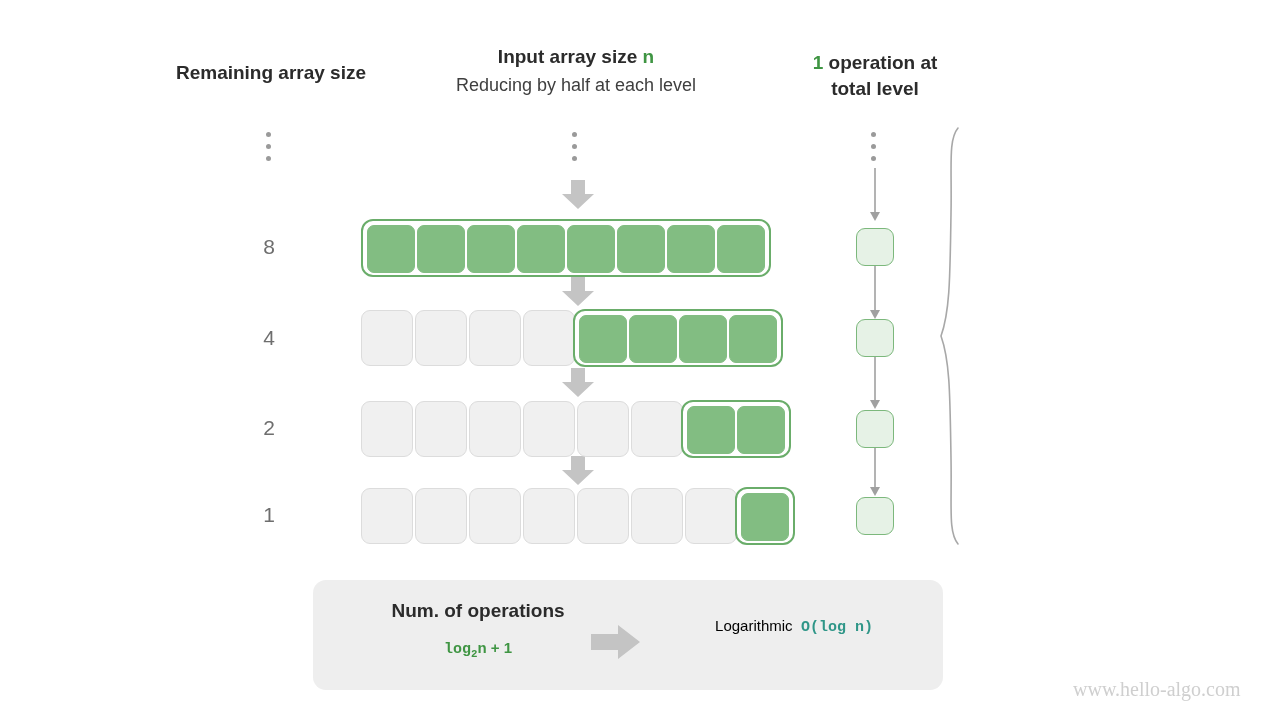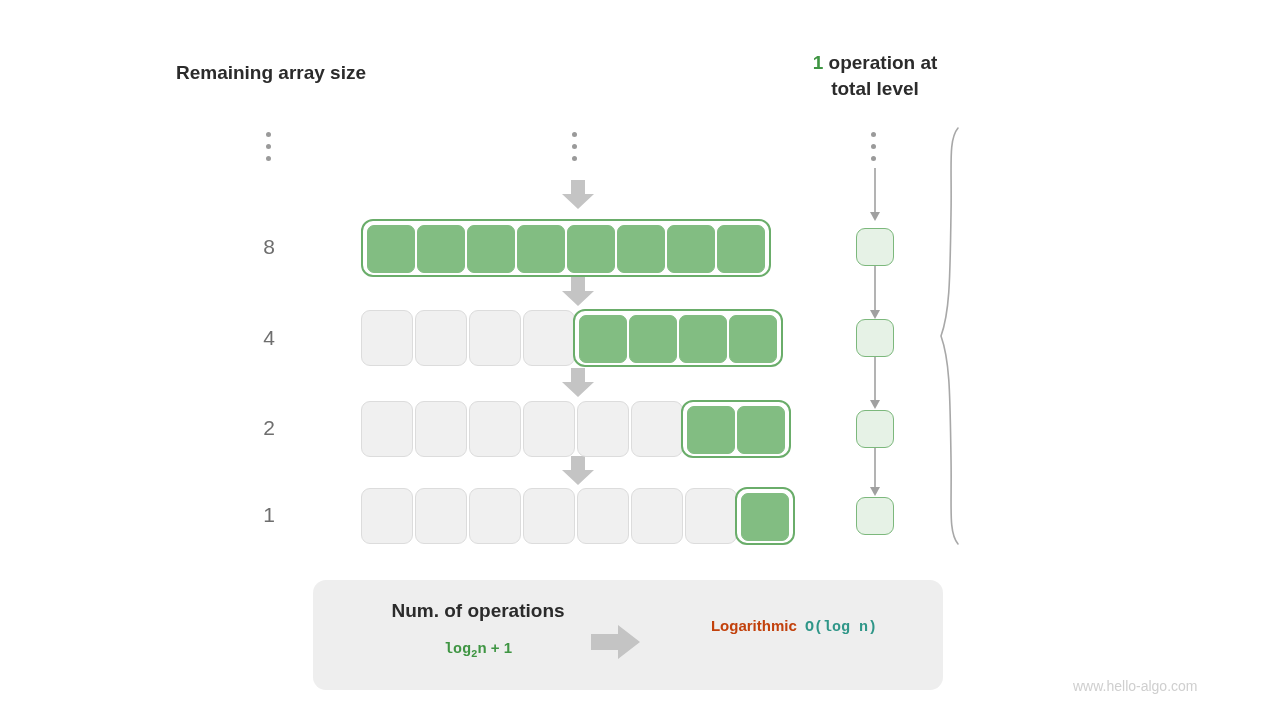--- a/index.html
+++ b/index.html
@@ -85,40 +85,44 @@
     position:absolute;left:313px;top:580px;width:630px;height:110px;
     background:#eeeeee;border-radius:13px;
   }
   .sum-col{position:absolute;top:20px;text-align:center;}
   #sum-left{left:20px;width:290px;}
   #sum-right{left:350px;width:262px;}
   .sum-title{font-size:19px;font-weight:bold;color:#2b2b2b;}
   .sum-val{margin-top:17px;font-size:15px;}
   .sum-val .mono{font-family:"Liberation Mono", monospace;font-weight:bold;color:#3f9543;}
   .sum-val .sans-g{font-weight:bold;color:#3f9543;}
-  .sum-val .teal-sans{font-weight:bold;color:#c2410c;}
+  .sum-val .teal-sans{font-weight:normal;color:#000000;}
   .sum-val .teal-mono{font-family:"Liberation Mono", monospace;font-weight:bold;color:#2f9688;}
   #sum-arrow{position:absolute;left:591px;top:624px;width:50px;height:36px;}
 
   
   #watermark{
     position:absolute;left:1073px;top:678px;
-    font-family:Liberation Sans, sans-serif;font-size:14px;color:#cfcfcf;
+    font-family:Liberation Serif, serif;font-size:20px;color:#cfcfcf;
   }
   sub{font-size:0.72em;}
 </style>
 </head>
 <body>
 
 <div class="stage">
 
   <div class="hdr" id="hdr-left">
     <span>Remaining array size</span>
   </div>
 
+  <div class="hdr" id="hdr-mid">
+    <div class="l1"><span>Input array size </span><span class="green">n</span></div>
+    <div class="l2">Reducing by half at each level</div>
+  </div>
 
   <div class="hdr" id="hdr-right">
     <span class="green">1</span><span> operation at</span><br>
     <span>total level</span>
   </div>
 
   <div class="dots" id="dots-left">
       <span></span>
       <span></span>
       <span></span>

